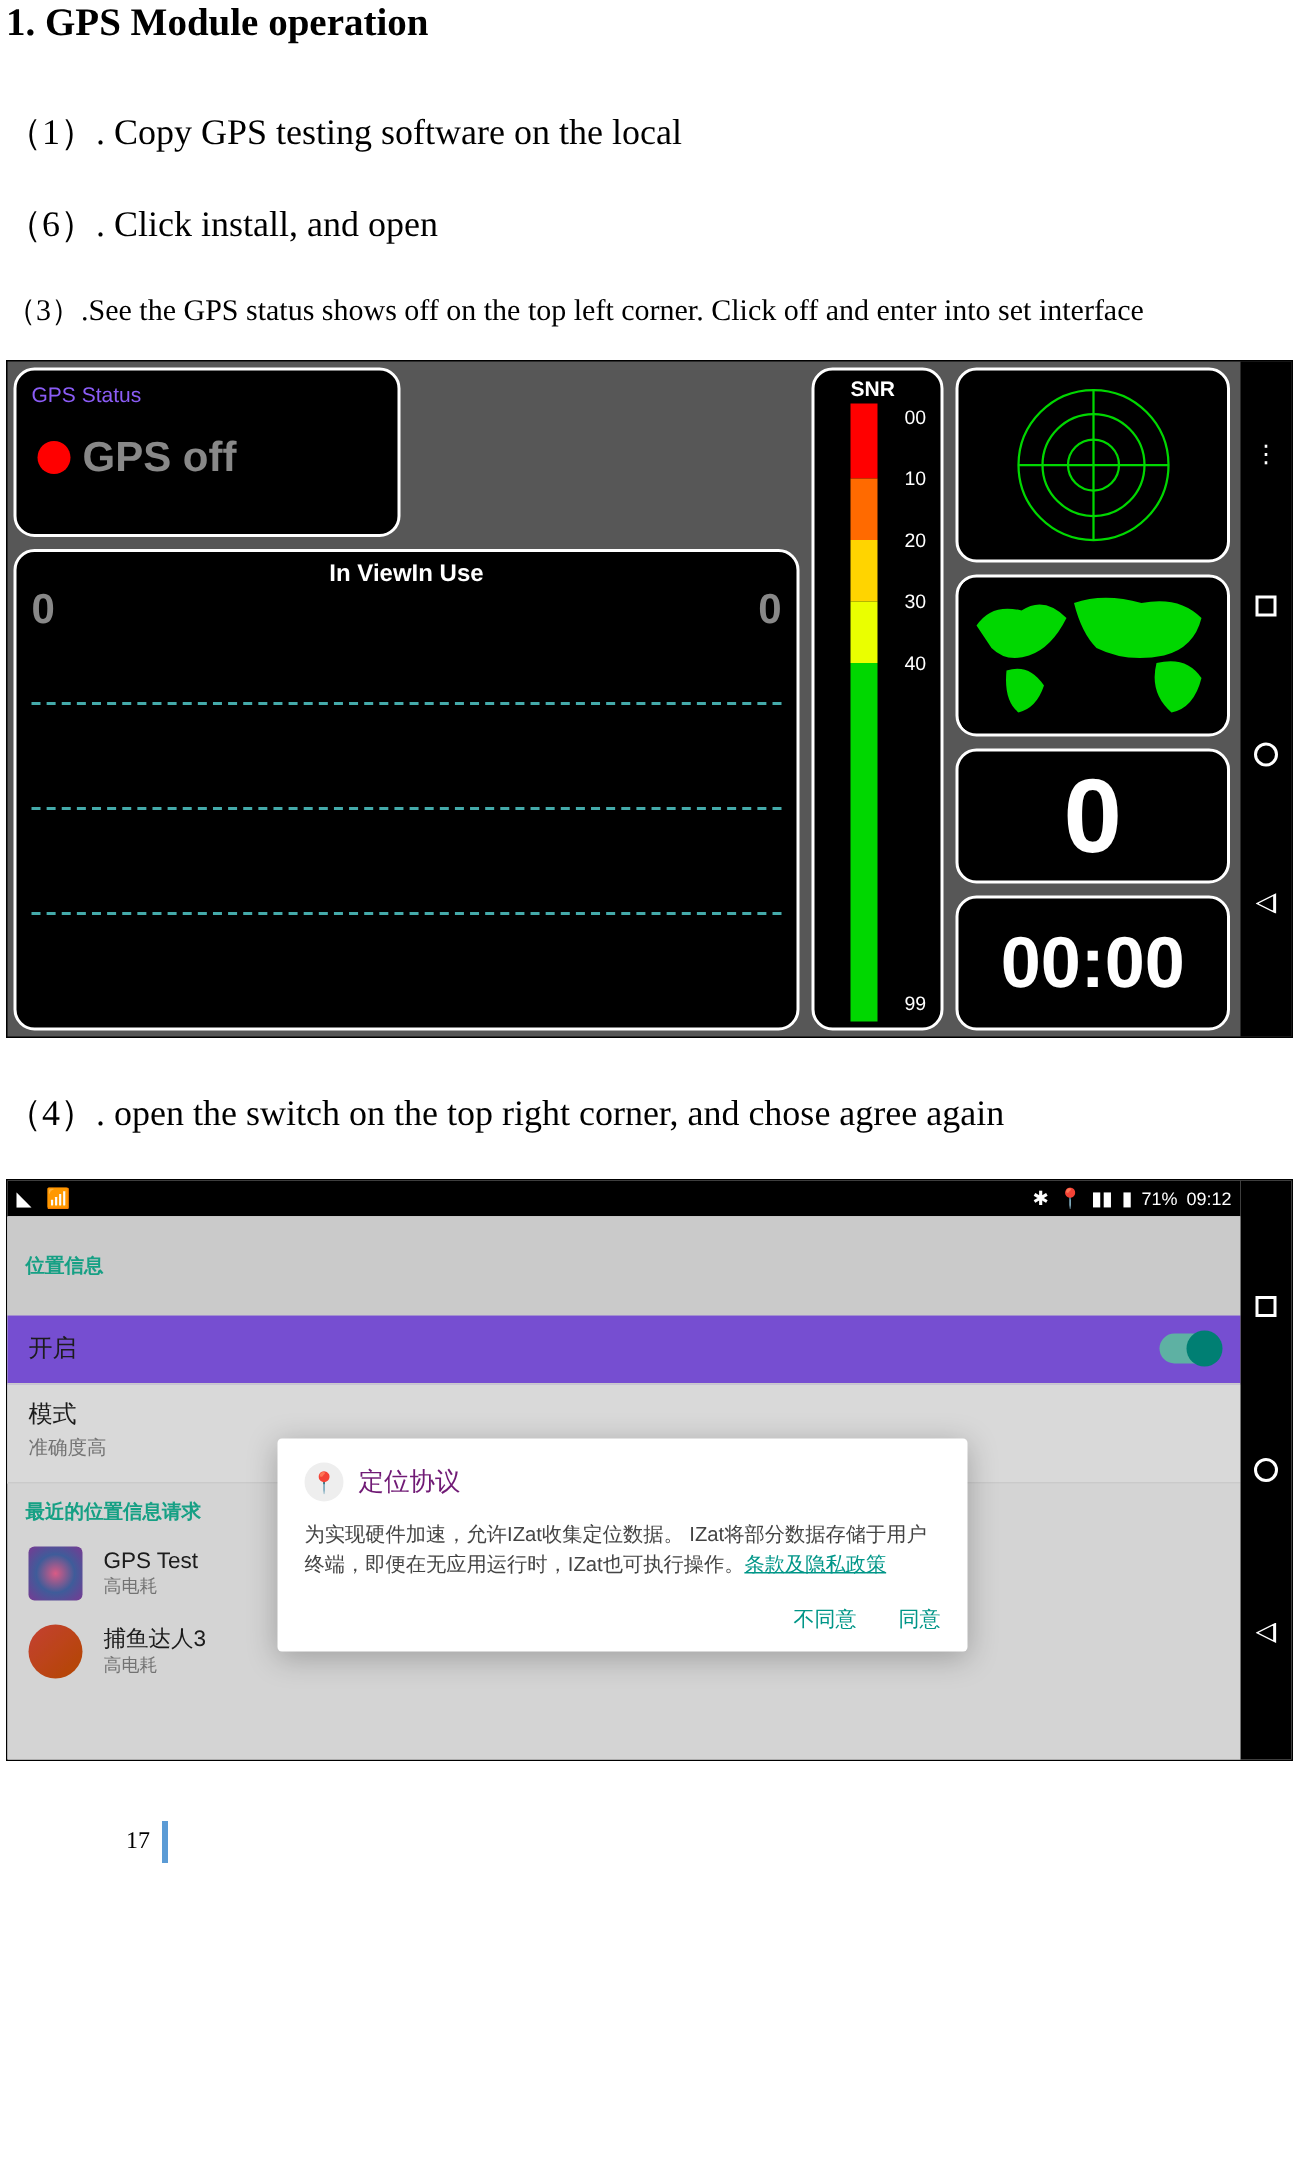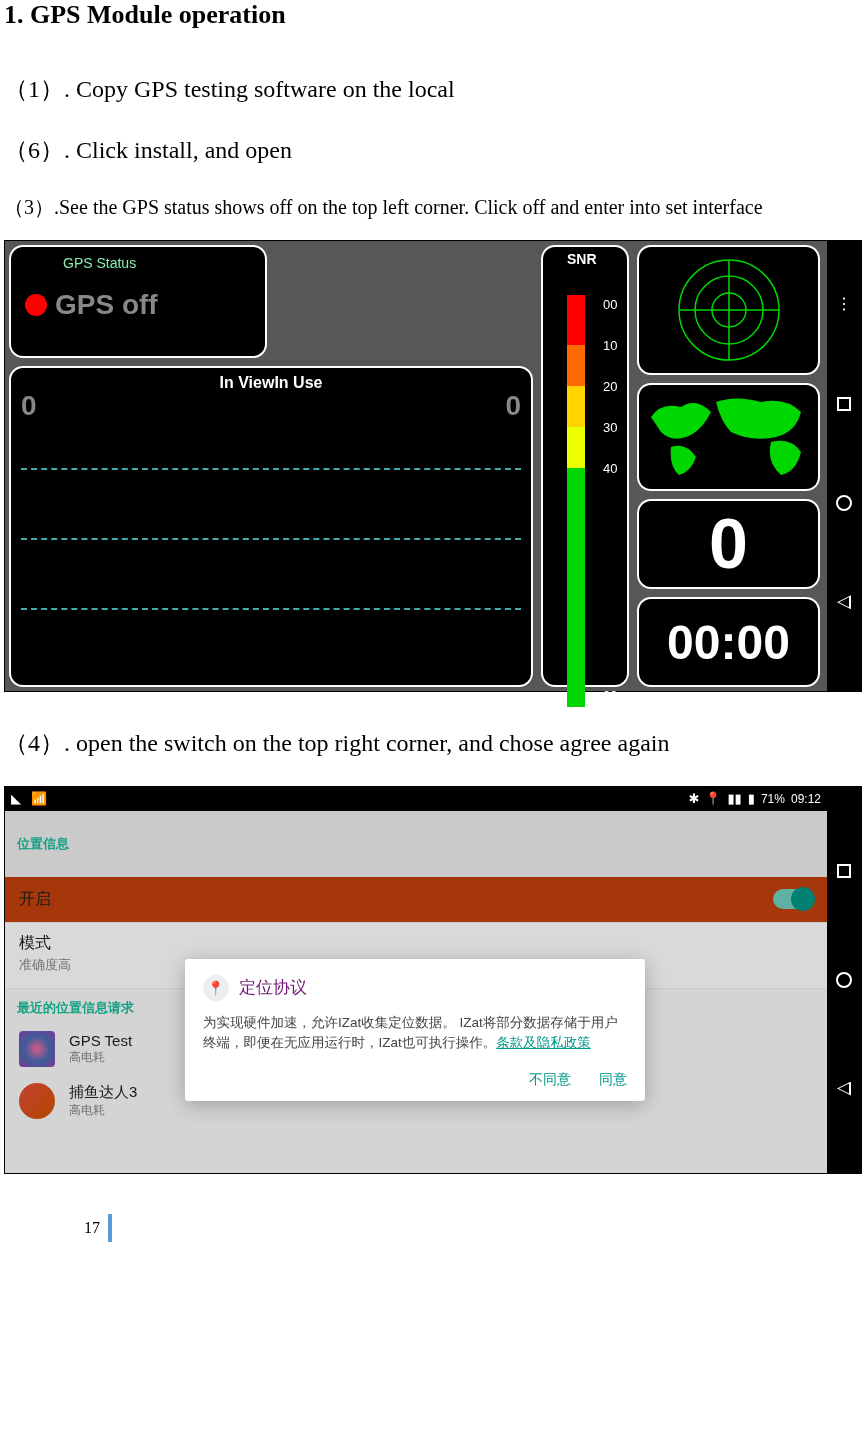--- a/index.html
+++ b/index.html
@@ -6,35 +6,35 @@
   body { font-family: "Times New Roman", serif; background: #fff; width: 866px; }
   .page { padding: 0 4px; }
   h2 { font-size: 26px; font-weight: bold; margin-bottom: 32px; }
   .step { font-size: 24px; line-height: 2.3; margin-bottom: 6px; }
   .step3 { font-size: 20px; line-height: 2.3; text-align: justify; margin-bottom: 6px; }
 
   
   .shot1 { width: 858px; height: 452px; background: #575757; position: relative; margin: 10px 0 24px 0; border: 1px solid #000;}
   .card { position: absolute; background: #000; border: 2px solid #fff; border-radius: 14px; }
   .gps-status-card { left: 4px; top: 4px; width: 258px; height: 113px; padding: 8px 10px; }
-  .gps-status-card .lbl { color: #86efac; font-family: Arial, sans-serif; font-size: 14px; margin-left: 42px; }
+  .gps-status-card .lbl { color: #8b5cf6; font-family: Arial, sans-serif; font-size: 14px; }
   .gps-off-row { display: flex; align-items: center; margin-top: 18px; gap: 8px; padding-left: 4px;}
   .red-dot { width: 22px; height: 22px; background: #f00; border-radius: 50%; }
   .gps-off-text { color: #888; font-family: Arial, sans-serif; font-size: 28px; font-weight: bold; text-shadow: 1px 1px 0 #000; }
   .accuracy-card { left: 270px; top: 4px; width: 258px; height: 113px; padding: 8px 10px; }
   .accuracy-card .lbl { color: #fff; font-family: Arial, sans-serif; font-size: 14px; }
   .accuracy-val { color: #888; font-family: Arial, sans-serif; font-size: 30px; font-weight: bold; text-align: right; margin-top: 22px; padding-right: 6px; }
   .inview-card { left: 4px; top: 125px; width: 524px; height: 321px; padding: 6px 10px; }
   .inview-head { display: flex; justify-content: center; color: #fff; font-family: Arial, sans-serif; font-size: 16px; font-weight: bold; text-shadow: 1px 1px 0 #000;}
   .inview-nums { display: flex; justify-content: space-between; color: #888; font-family: Arial, sans-serif; font-size: 28px; font-weight: bold; margin-top: -2px;}
   .dashed { border-top: 2px dashed #4aa; margin-top: 46px; }
   .snr-card { left: 536px; top: 4px; width: 88px; height: 442px; padding: 4px 24px; display:flex; flex-direction:column;justify-content:flex-end;}
   .snr-label { color: #fff; font-family: Arial, sans-serif; font-size: 14px; font-weight: bold; text-shadow:1px 1px 0 #000; }
   .snr-body { flex:1; display:flex; gap:4px; margin-top:2px;}
-  .snr-scale { position:relative; width:18px; height:100%;margin-top:26px; }
+  .snr-scale { position:relative; width:18px; height:100%; }
   .snr-seg { position:absolute; left:0; width:100%; }
   .snr-tick { position:absolute; left:36px; color:#fff; font-family:Arial,sans-serif; font-size:13px; transform:translateY(-50%);}
   .radar-card { left: 632px; top: 4px; width: 183px; height: 130px; display:flex; align-items:center; justify-content:center; }
   .radar-card svg { display:block; }
   .world-card { left: 632px; top: 142px; width: 183px; height: 108px; display:flex; align-items:center; justify-content:center; overflow:hidden;}
   .zero-card { left: 632px; top: 258px; width: 183px; height: 90px; display:flex; align-items:center; justify-content:center; color:#fff; font-family:Arial,sans-serif; font-size:70px; font-weight:bold;}
   .time-card { left: 632px; top: 356px; width: 183px; height: 90px; display:flex; align-items:center; justify-content:center; color:#fff; font-family:Arial,sans-serif; font-size:48px; font-weight:bold;}
   .navbar1 { position:absolute; right:0; top:0; width:34px; height:100%; background:#000; display:flex; flex-direction:column; align-items:center; justify-content:space-around; padding:10px 0 40px 0;}
   .nav-sq { width:14px; height:14px; border:2px solid #fff; }
   .nav-circ { width:16px; height:16px; border:2px solid #fff; border-radius:50%;}
@@ -43,21 +43,21 @@
   .nav-tri-outline::after{ content:""; position:absolute; inset:2px; background:#000; clip-path: polygon(100% 0, 100% 100%, 0 50%);}
 
   
   .shot2 { width: 858px; height: 388px; background: #fafafa; position: relative; margin: 14px 0 40px 0; font-family: Arial, "Microsoft YaHei", sans-serif; border:1px solid #000;}
   .statusbar { position:absolute; top:0; left:0; right:34px; height:24px; background:#000; color:#fff; font-size:12px; display:flex; align-items:center; padding:0 6px; justify-content:space-between;}
   .sb-left { display:flex; gap:10px; align-items:center;}
   .sb-right { display:flex; gap:6px; align-items:center;}
   .sb-icon { font-size:13px; }
   .settings-body { position:absolute; top:24px; left:0; right:34px; bottom:0; background:#fafafa;}
   .sect-title { background:#eee; padding:24px 12px; font-size:13px; color:#1abc9c; font-weight:bold;}
-  .row-toggle { background:#c2410c; padding:12px 14px; display:flex; justify-content:space-between; align-items:flex-start; border-bottom:1px solid #eee;}
+  .row-toggle { background:#8b5cf6; padding:12px 14px; display:flex; justify-content:space-between; align-items:flex-start; border-bottom:1px solid #eee;}
   .row-toggle .t { font-size:16px; color:#222;}
   .toggle { width:40px; height:20px; background:#6fd1c0; border-radius:10px; position:relative;}
   .toggle::after{ content:""; position:absolute; right:-2px; top:-2px; width:24px; height:24px; background:#009688; border-radius:50%;}
   .row-mode { background:#fff; padding:10px 14px 14px; border-bottom:1px solid #eee;}
   .row-mode .t { font-size:16px; color:#222;}
   .row-mode .s { font-size:13px; color:#888; margin-top:2px;}
   .sect-title2 { padding:10px 12px 6px; font-size:13px; color:#1abc9c; font-weight:bold;}
   .app-row { display:flex; align-items:center; gap:14px; padding:8px 14px;}
   .app-icon { width:36px; height:36px; border-radius:4px; flex:none;}
   .app-icon.gps { background: radial-gradient(circle, #ff6b9d 0%, #4a6db5 50%, #8e44ad 100%);}

